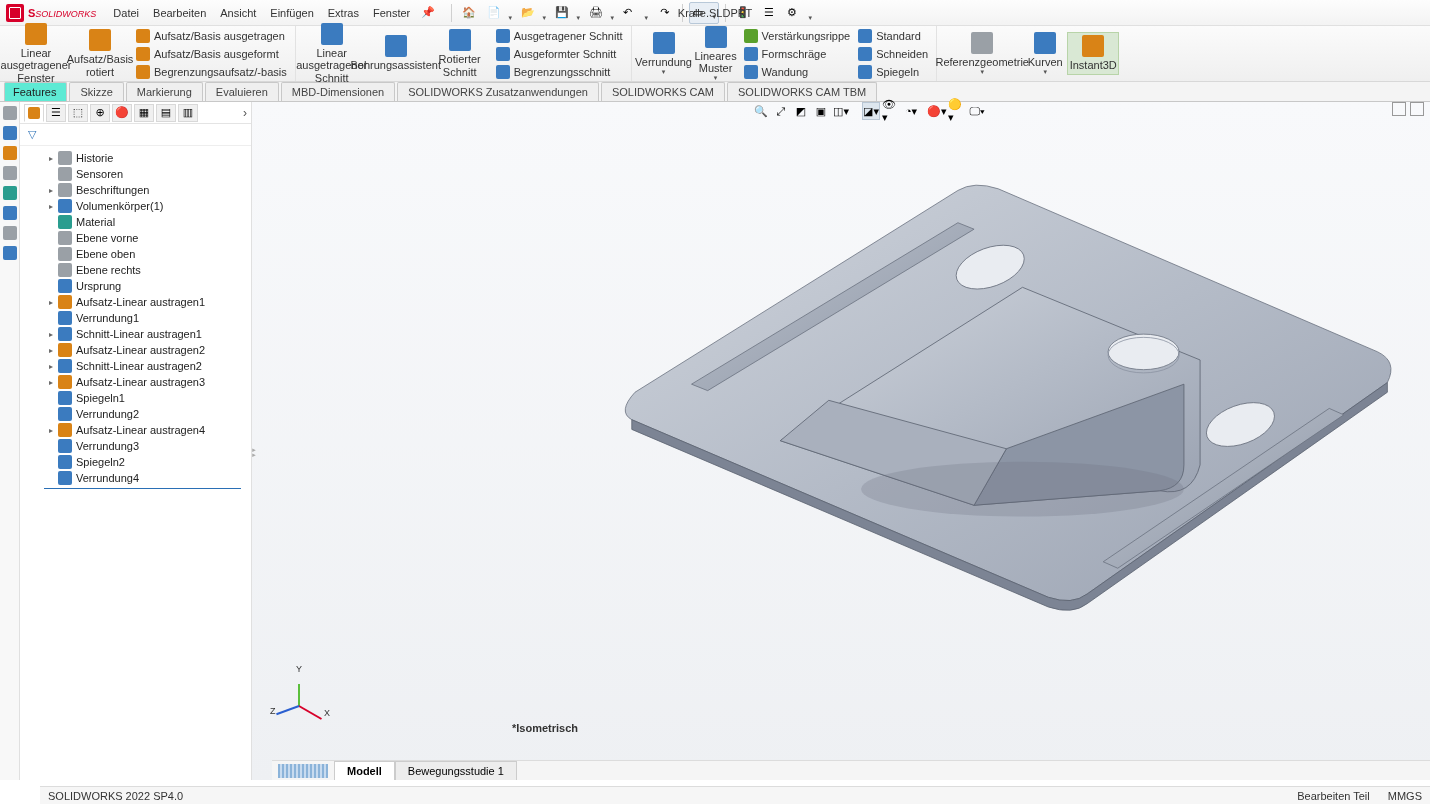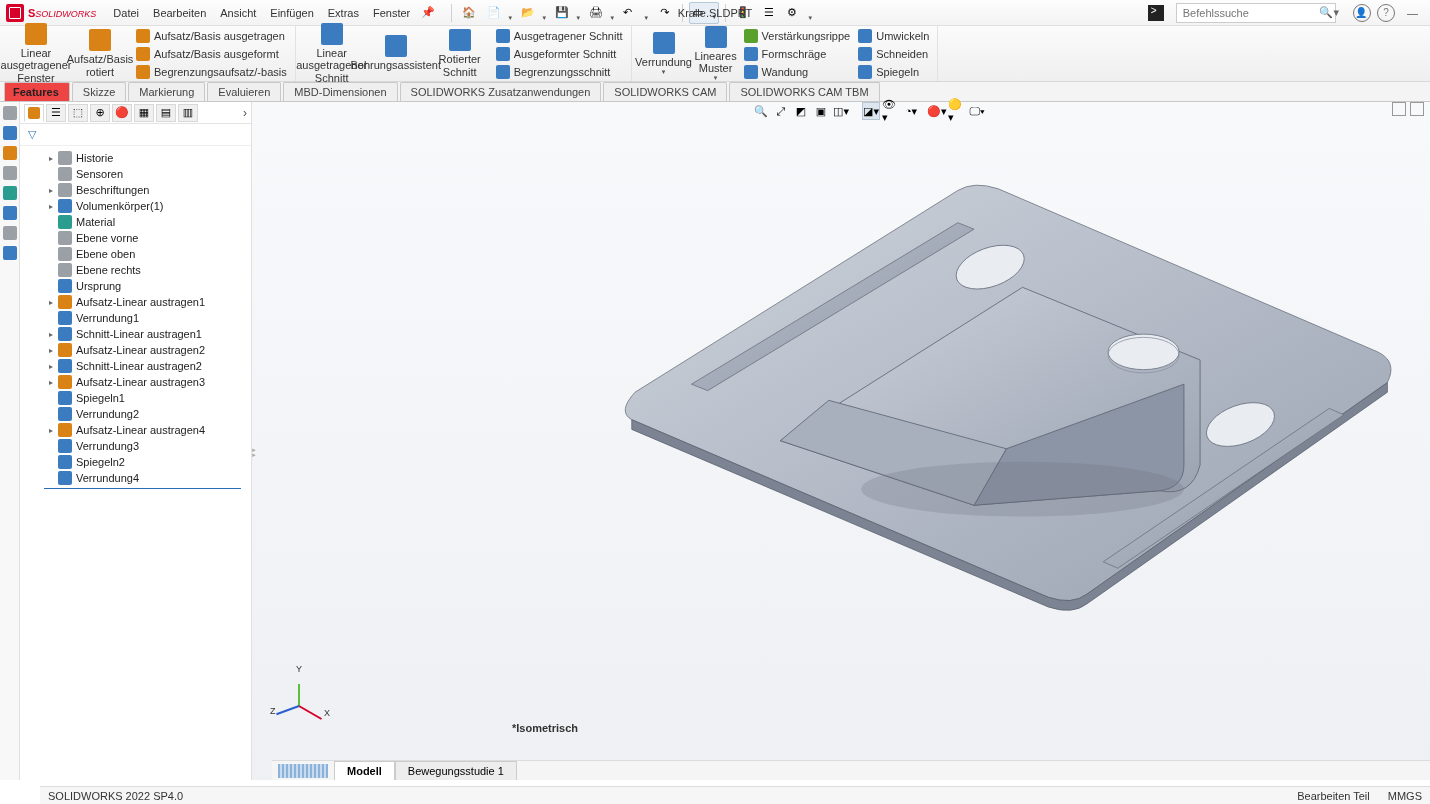--- a/index.html
+++ b/index.html
@@ -39,21 +39,21 @@
 .rbig.active { background:#d9e8d4; border:1px solid #b8d4a8; }
 
 
 .ic { display:inline-block; background:#c9861c; border-radius:2px; position:relative; }
 .ic.blue{ background:#3b7bbf; } .ic.green{ background:#5aa02c; } .ic.orange{ background:#d98316; }
 .ic.grey{ background:#9aa0a6; } .ic.teal{ background:#2a9d8f; }
 
 
 .cmdtabs { height:20px; background:#f4f4f4; display:flex; align-items:flex-end; border-bottom:1px solid #c8c8c8; padding-left:4px; position:relative; }
 .ctab { padding:3px 10px; border:1px solid #c8c8c8; border-bottom:none; margin-right:2px; background:#efefef; color:#444; border-radius:2px 2px 0 0; }
-.ctab.active { background:#ef4444; font-weight:bold; color:#222;padding-left:8px; }
+.ctab.active { background:#5eead4; font-weight:normal; color:#222;padding-left:8px; }
 
 
 .workspace { position:absolute; top:102px; left:0; right:0; bottom:24px; display:flex; }
 .taskpane { width:20px; background:#f8f8f8; border-right:1px solid #e0e0e0; display:flex; flex-direction:column; align-items:center; padding-top:4px; gap:6px; }
 .tpic { width:14px;height:14px; }
 
 .manager { width:232px; background:#fff; border-right:1px solid #e0e0e0; display:flex; flex-direction:column; }
 .mgr-tabs { height:22px; display:flex; align-items:center; padding:0 4px; gap:2px; border-bottom:1px solid #e4e4e4; }
 .mtab { width:20px;height:18px; background:#f0f0f0; border:1px solid #d8d8d8; display:flex;align-items:center;justify-content:center; }
 .mtab.active{ background:#fff; border-bottom-color:#fff; }
@@ -132,28 +132,20 @@
     <span class="qsep"></span>
     <span class="qbtn qdrop" style="background:#e8eef5;border:1px solid #b8c8d8">▭</span>
     <span class="qsep"></span>
     <span class="qbtn">🚦</span>
     <span class="qbtn">☰</span>
     <span class="qbtn qdrop">⚙</span>
   </div>
 
   <span class="title-center">Kralle.SLDPRT</span>
 
-  <div class="top-right">
-    <span class="cmdsearch-ic"></span>
-    <input class="cmdsearch" placeholder="Befehlssuche" style="">
-    <span class="mag">🔍▾</span>
-    <span class="crc">👤</span>
-    <span class="crc">?</span>
-    <span class="winbtn">―</span>
-  </div>
 </div>
 
 <div class="ribbon">
   <div class="rgrp">
     <div class="rbig">
         <span class="ic orange"></span>
         <span>Linear ausgetragener Fenster</span>
       </div>
     <div class="rbig">
         <span class="ic orange"></span>
@@ -223,31 +215,47 @@
           <span>Formschräge</span>
         </div>
       <div class="rrow">
           <span class="ic blue"></span>
           <span>Wandung</span>
         </div>
     </div>
     <div class="rstack">
       <div class="rrow">
           <span class="ic blue"></span>
-          <span>Umwickeln</span>
+          <span>Standard</span>
         </div>
       <div class="rrow">
           <span class="ic blue"></span>
           <span>Schneiden</span>
         </div>
       <div class="rrow">
           <span class="ic blue"></span>
           <span>Spiegeln</span>
         </div>
     </div>
+  </div>
+  <div class="rgrp" style="border-right:none">
+    <div class="rbig" style="width:82px">
+        <span class="ic grey"></span>
+        <span>Referenzgeometrie</span>
+        <span style="font-size:7px;color:#555">▾</span>
+      </div>
+    <div class="rbig" style="width:44px">
+        <span class="ic blue"></span>
+        <span>Kurven</span>
+        <span style="font-size:7px;color:#555">▾</span>
+      </div>
+    <div class="rbig active" style="width:52px">
+        <span class="ic orange"></span>
+        <span>Instant3D</span>
+      </div>
   </div>
 </div>
 
 <div class="cmdtabs">
   <span class="ctab active">Features</span>
   <span class="ctab">Skizze</span>
   <span class="ctab">Markierung</span>
   <span class="ctab">Evaluieren</span>
   <span class="ctab">MBD-Dimensionen</span>
   <span class="ctab">SOLIDWORKS Zusatzanwendungen</span>

